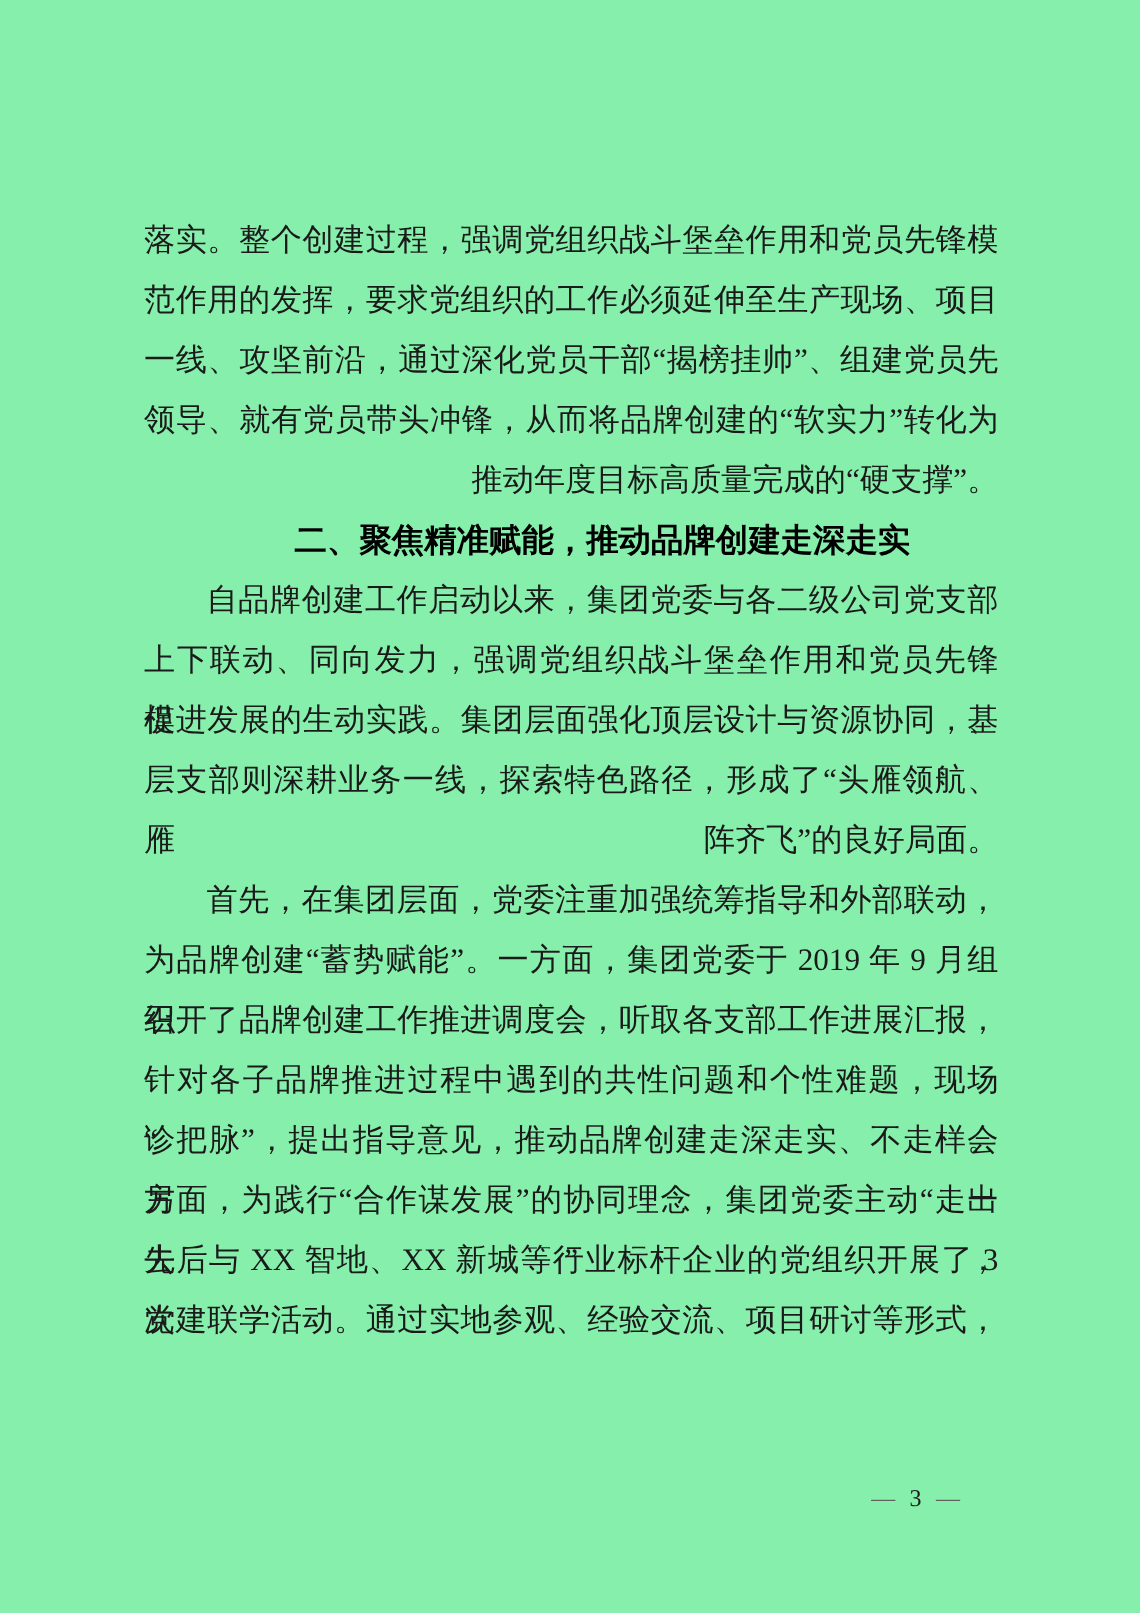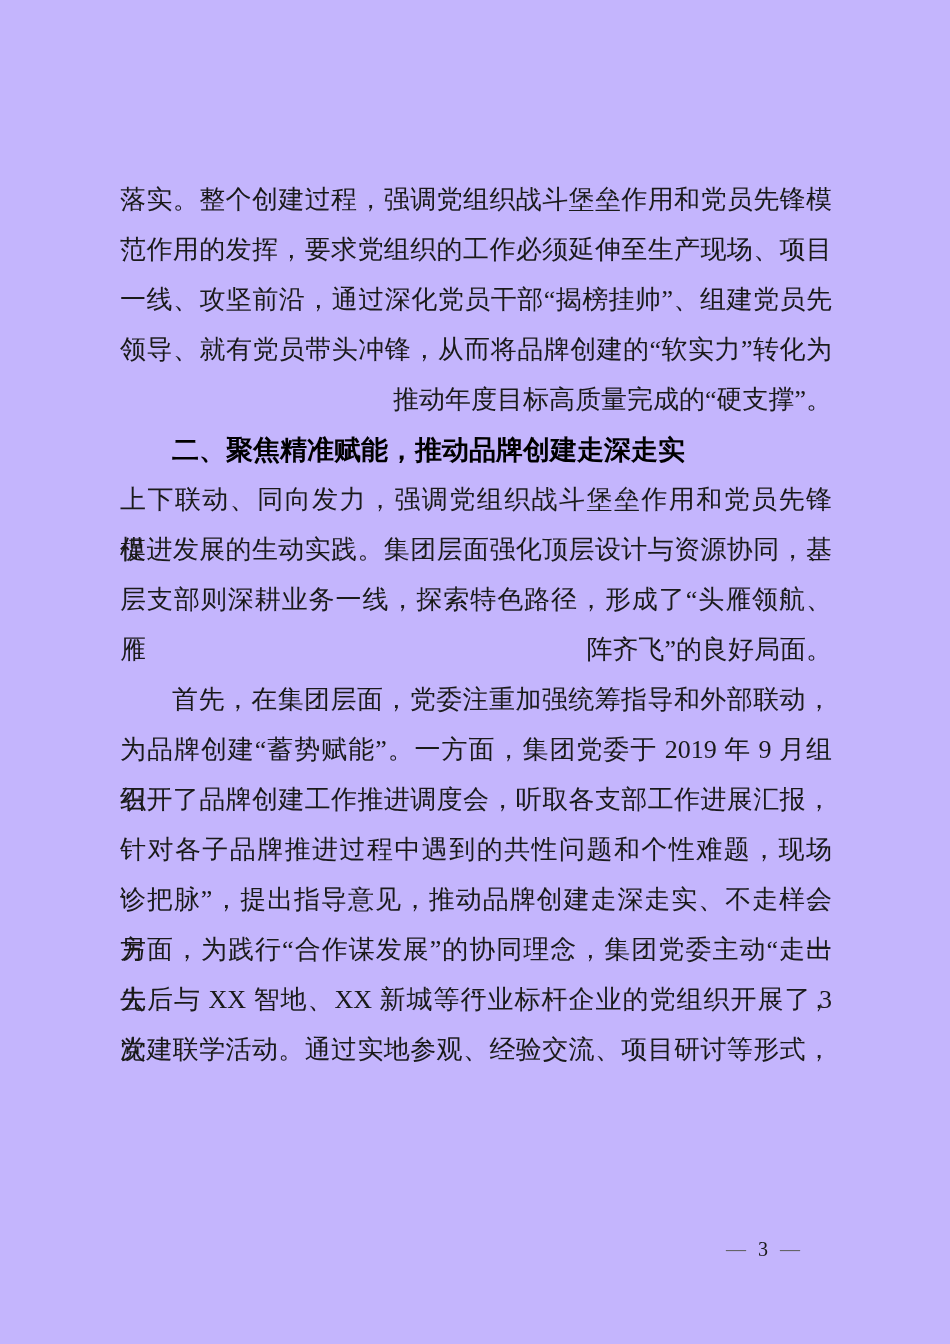--- a/index.html
+++ b/index.html
@@ -4,21 +4,21 @@
 <style>
   html, body { margin: 0; padding: 0; }
   body {
     width: 950px; height: 1344px;
     background: #ffffff;
     font-family: "Liberation Serif", "DejaVu Serif", serif;
   }
   .page {
     position: relative;
     width: 950px; height: 1344px;
-    background: #c4b5fd;
+    background: #86efac;
     overflow: hidden;
   }
   .content {
     position: absolute;
     left: 120px; top: 175px;
     width: 712px;
     color: #1a1a1a;
   }
   .paragraph { margin: 0; }
   .line {
@@ -34,20 +34,21 @@
   }
   .line.indent { text-indent: 52px; }
   .heading {
     font-size: 27px;
     line-height: 50px;
     height: 50px;
     font-weight: 700;
     text-indent: 52px;
     color: #000000;
     font-family: "Liberation Sans", "DejaVu Sans", sans-serif;
+    text-align: center;
   }
   .footer {
     position: absolute;
     top: 1235px; right: 150px;
     font-size: 20px;
     line-height: 28px;
     color: #1a1a1a;
     white-space: nowrap;
   }
   .footer .dash { color: #5f5f5f; }
@@ -60,20 +61,21 @@
   <main class="content">
       <div class="paragraph">
         <div class="line fill">落实。整个创建过程，强调党组织战斗堡垒作用和党员先锋模</div>
         <div class="line fill">范作用的发挥，要求党组织的工作必须延伸至生产现场、项目</div>
         <div class="line fill">一线、攻坚前沿，通过深化党员干部“揭榜挂帅”、组建党员先</div>
         <div class="line fill">领导、就有党员带头冲锋，从而将品牌创建的“软实力”转化为</div>
         <div class="line">推动年度目标高质量完成的“硬支撑”。</div>
       </div>
       <div class="heading">二、聚焦精准赋能，推动品牌创建走深走实</div>
       <div class="paragraph">
+        <div class="line fill indent">自品牌创建工作启动以来，集团党委与各二级公司党支部</div>
         <div class="line fill">上下联动、同向发力，强调党组织战斗堡垒作用和党员先锋模、</div>
         <div class="line fill">促进发展的生动实践。集团层面强化顶层设计与资源协同，基</div>
         <div class="line fill">层支部则深耕业务一线，探索特色路径，形成了“头雁领航、雁</div>
         <div class="line">阵齐飞”的良好局面。</div>
       </div>
       <div class="paragraph">
         <div class="line fill indent">首先，在集团层面，党委注重加强统筹指导和外部联动，</div>
         <div class="line fill">为品牌创建“蓄势赋能”。一方面，集团党委于 2019 年 9 月组织</div>
         <div class="line fill">召开了品牌创建工作推进调度会，听取各支部工作进展汇报，</div>
         <div class="line fill">针对各子品牌推进过程中遇到的共性问题和个性难题，现场“会</div>

